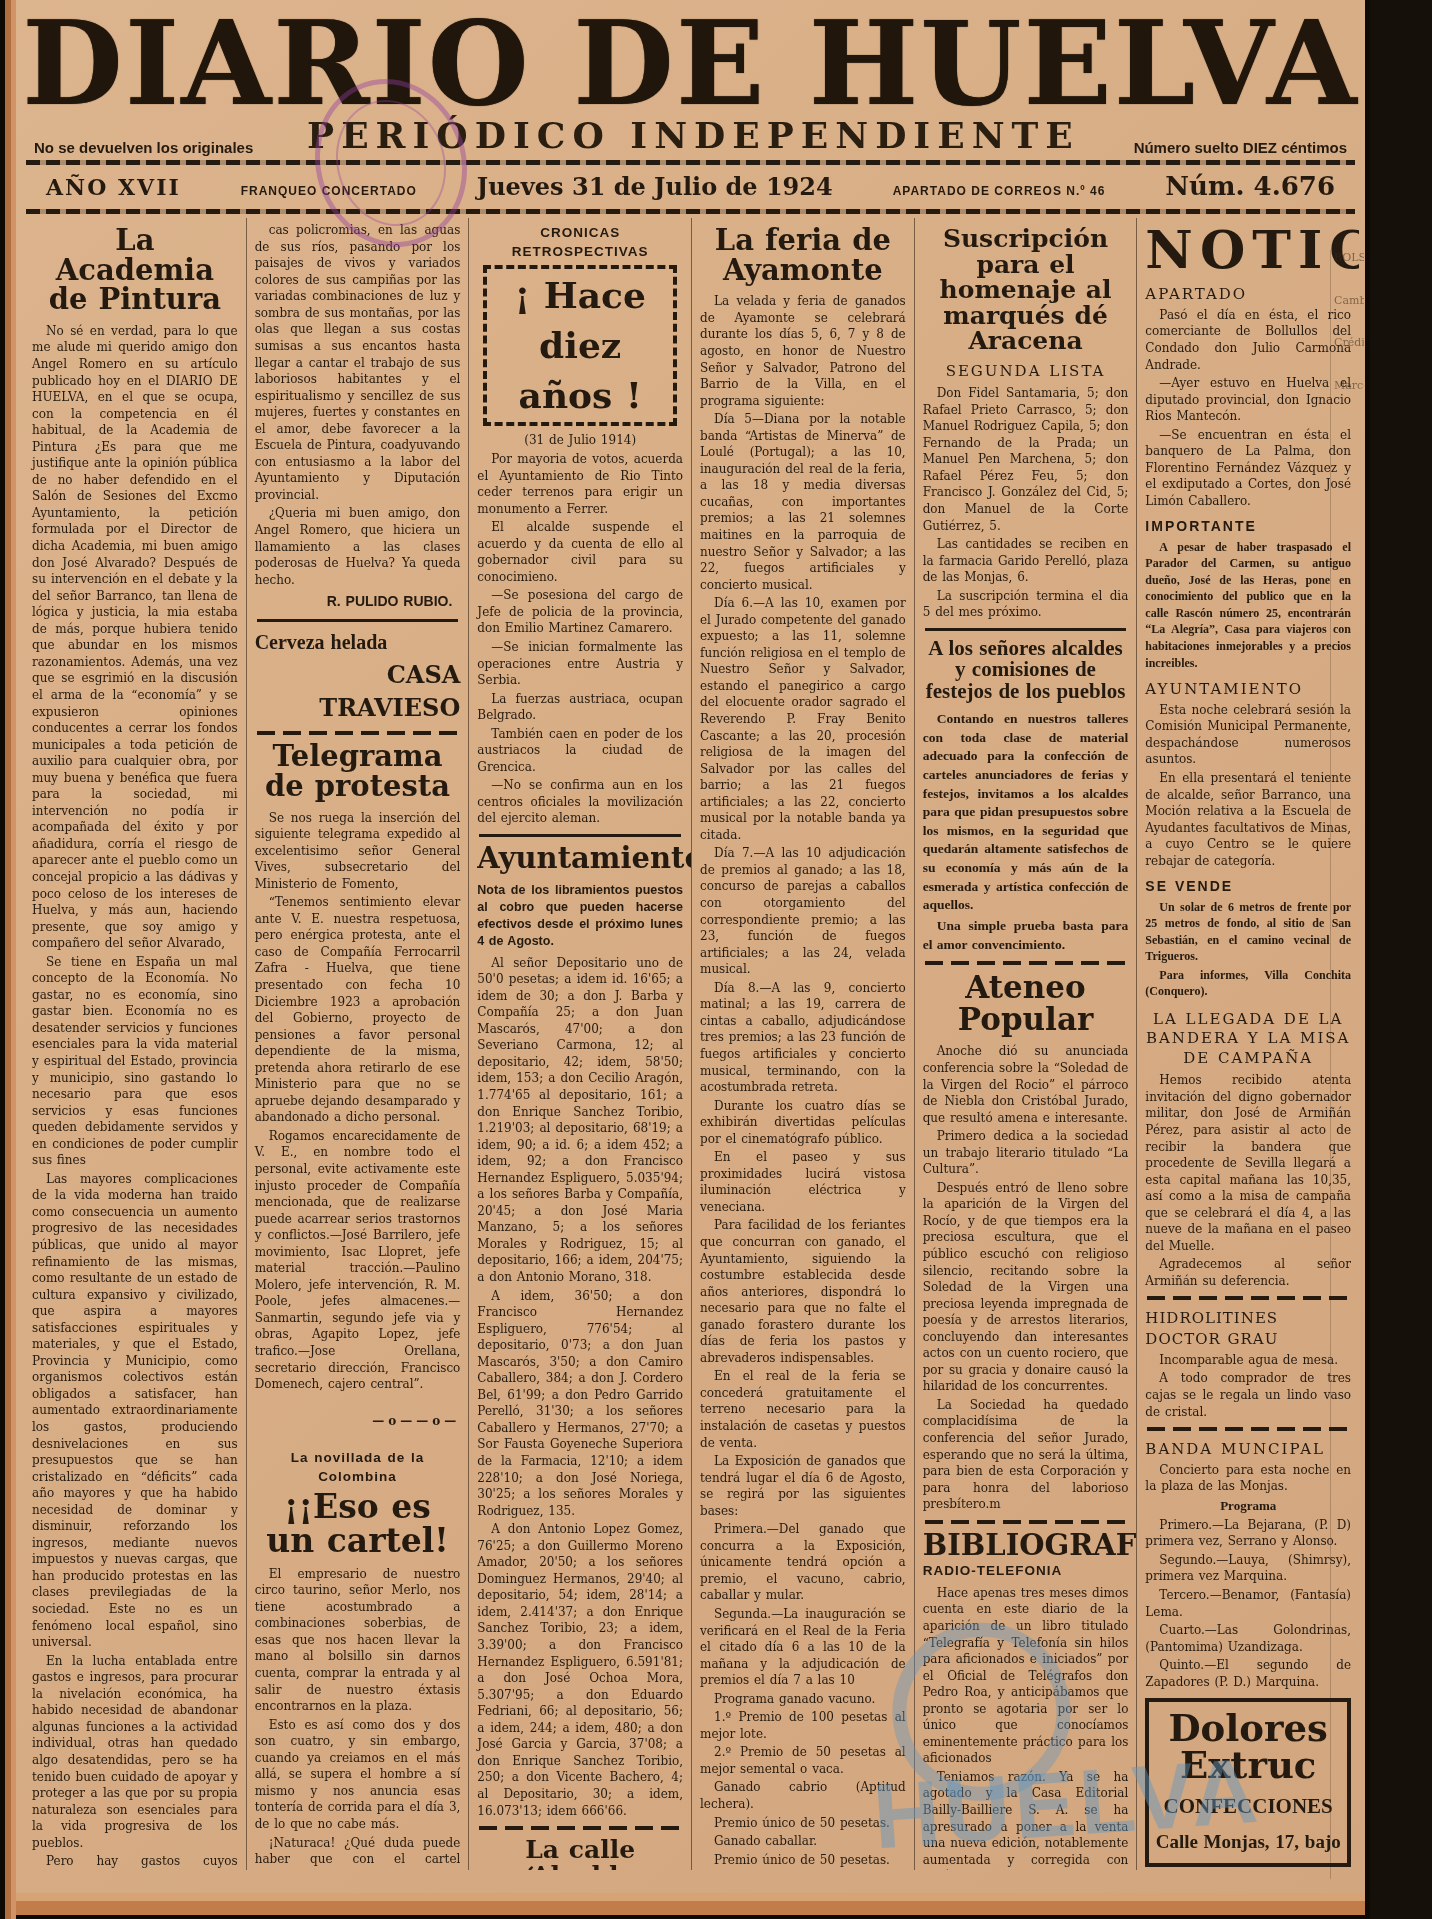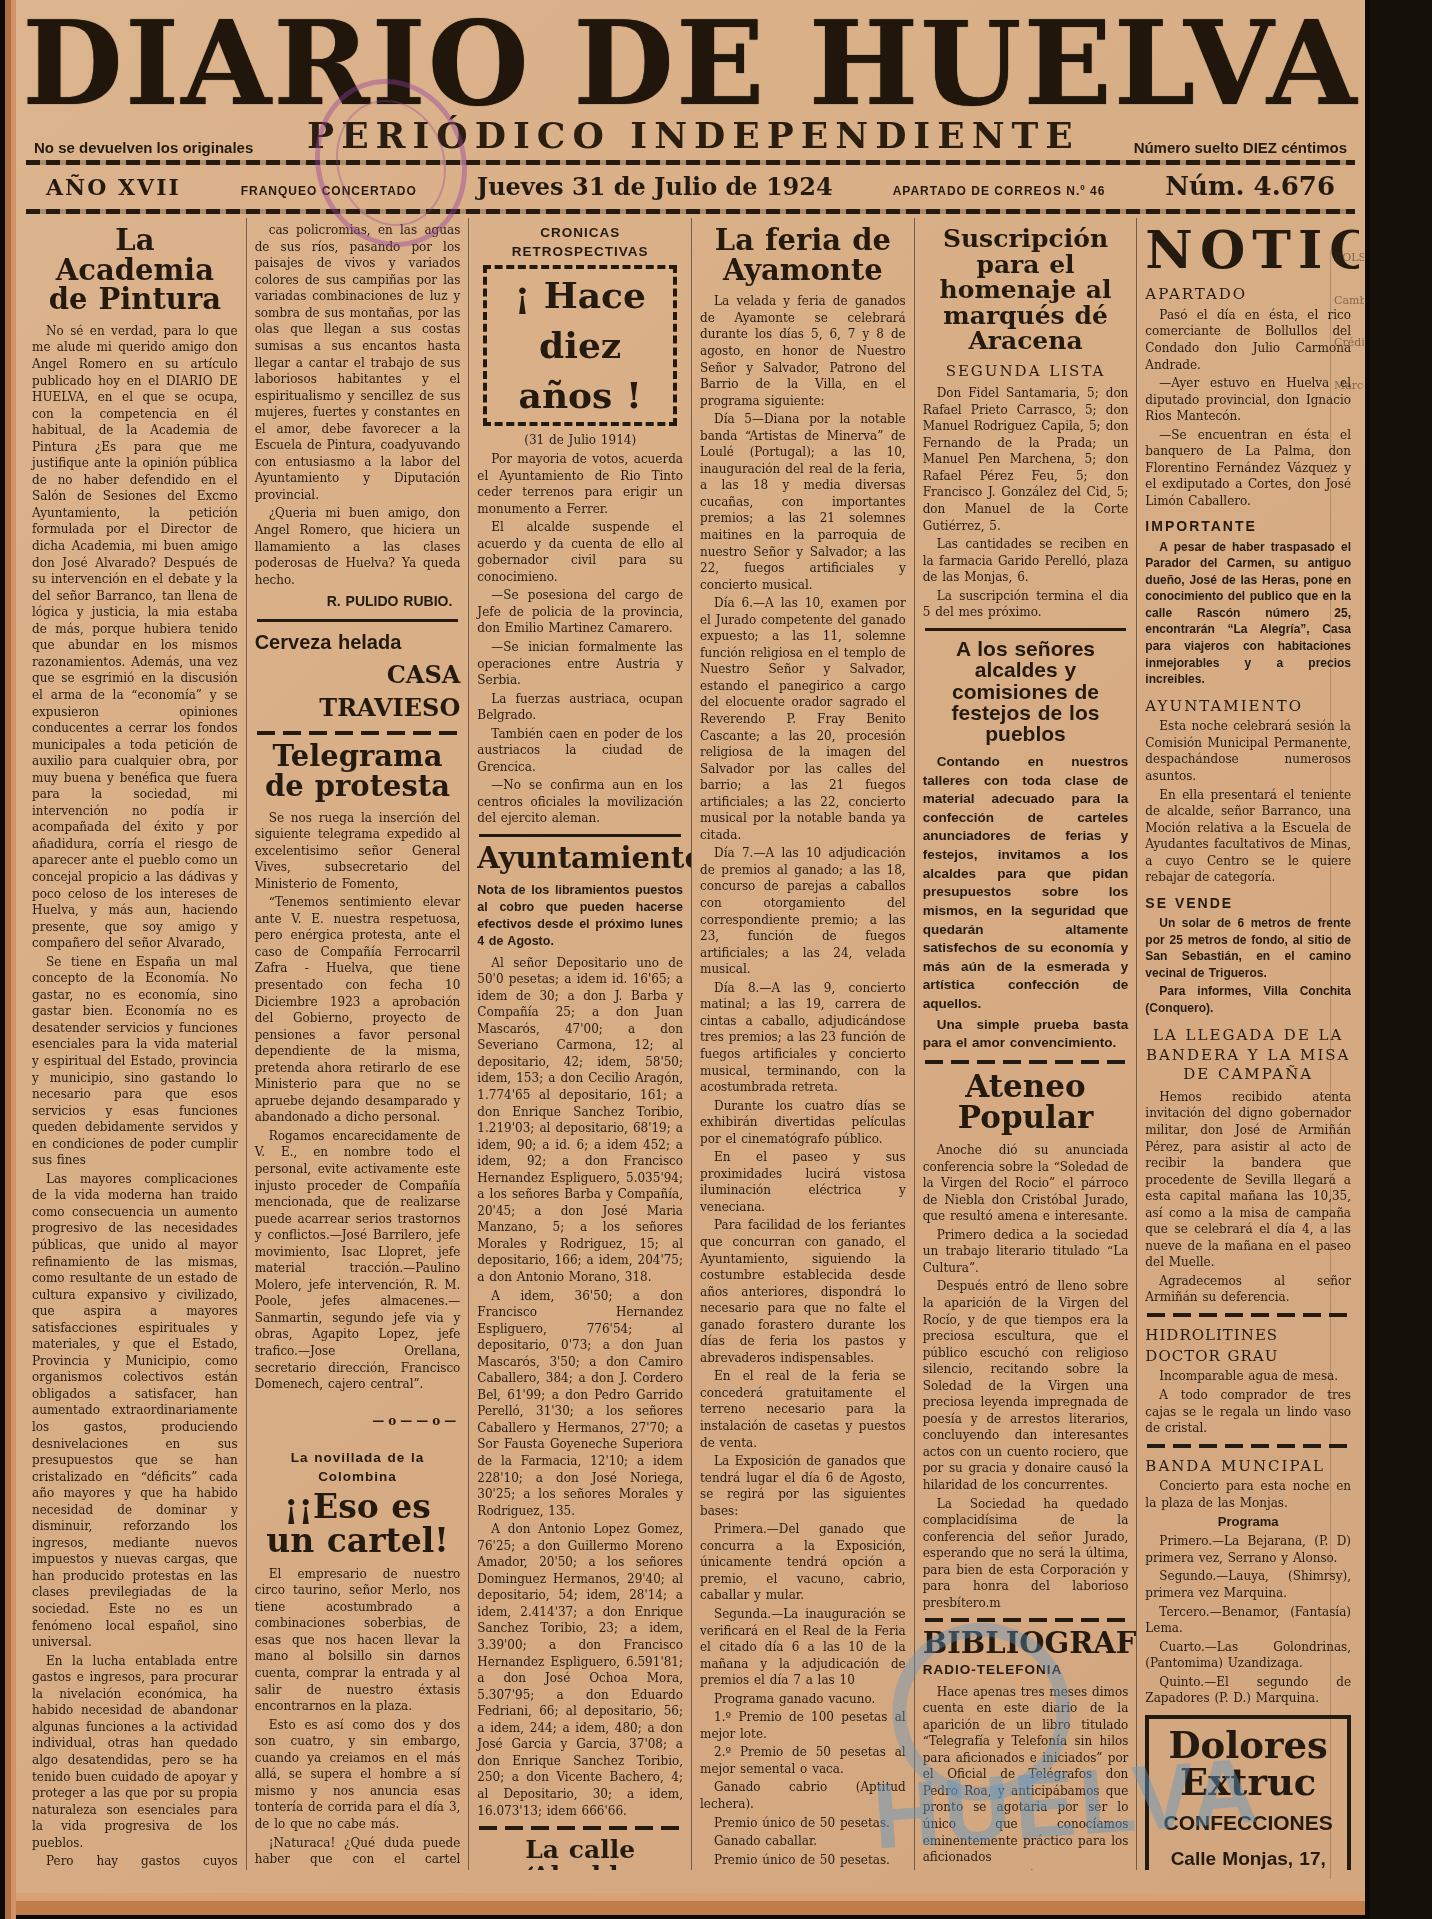--- a/index.html
+++ b/index.html
@@ -33,21 +33,21 @@
   .sep.deco{border-top:0;height:4px;background:repeating-linear-gradient(90deg,#241a10 0 18px,transparent 18px 26px);}
   .sep.oo{border-top:0;text-align:right;font-weight:bold;letter-spacing:4px;margin:20px 0;color:#241a10;}
   .hl{font-weight:bold;text-align:center;line-height:1.02;margin:4px 0 8px;text-indent:0;}
   .hl.s30{font-size:29px;}
   .hl.s26{font-size:25px;}
   .hl.s22{font-size:21px;}
   .kicker{font-family:"Liberation Sans",sans-serif;font-weight:bold;font-size:13.5px;text-align:center;letter-spacing:1px;margin:2px 0 4px;}
   .boxdiez{border:4px dashed #241a10;margin:2px 6px 6px;padding:2px 4px;text-align:center;font-weight:bold;font-size:36px;}
   .cdate{text-align:center;text-indent:0;}
   .bnote{font-family:"Liberation Sans",sans-serif;font-weight:bold;font-size:12.5px;text-indent:0 !important;margin-bottom:4px !important;}
-  .sansb{font-family:Liberation Sans, sans-serif;font-weight:bold;}
+  .sansb{font-family:Liberation Serif, serif;font-weight:bold;}
   .adbox{border:3px solid #241a10;padding:8px 6px;text-align:center;margin:8px 0;}
   .secname{font-size:15px;letter-spacing:2px;margin:8px 0 2px;text-indent:0;}
   .secname.b{font-family:"Liberation Sans",sans-serif;font-weight:bold;font-size:14px;}
   .caps2{font-size:15px;text-align:center;letter-spacing:2px;margin:10px 0 4px;line-height:1.3;}
   .noticias{font-size:52px;font-weight:bold;text-align:center;letter-spacing:7px;margin:2px 0 8px;line-height:1;}
   .ghost{position:absolute;right:6px;top:250px;bottom:40px;width:30px;overflow:hidden;opacity:.55;font-size:11px;line-height:1.5;color:#3a2a18;z-index:2;border-left:1px solid rgba(40,26,12,.4);padding-left:3px;}
   .ghost div{white-space:nowrap;margin-bottom:26px;}
   .watermark{position:absolute;right:40px;bottom:10px;width:470px;height:300px;z-index:6;pointer-events:none;color:rgba(95,150,195,.45);transform:rotate(-4deg);}
   .watermark .ring{position:absolute;left:36px;top:6px;width:150px;height:150px;border:14px solid rgba(95,150,195,.38);border-radius:50%;}
   .watermark .wtext{position:absolute;left:10px;top:140px;font-family:"Liberation Sans",sans-serif;font-weight:bold;font-size:92px;letter-spacing:4px;}

